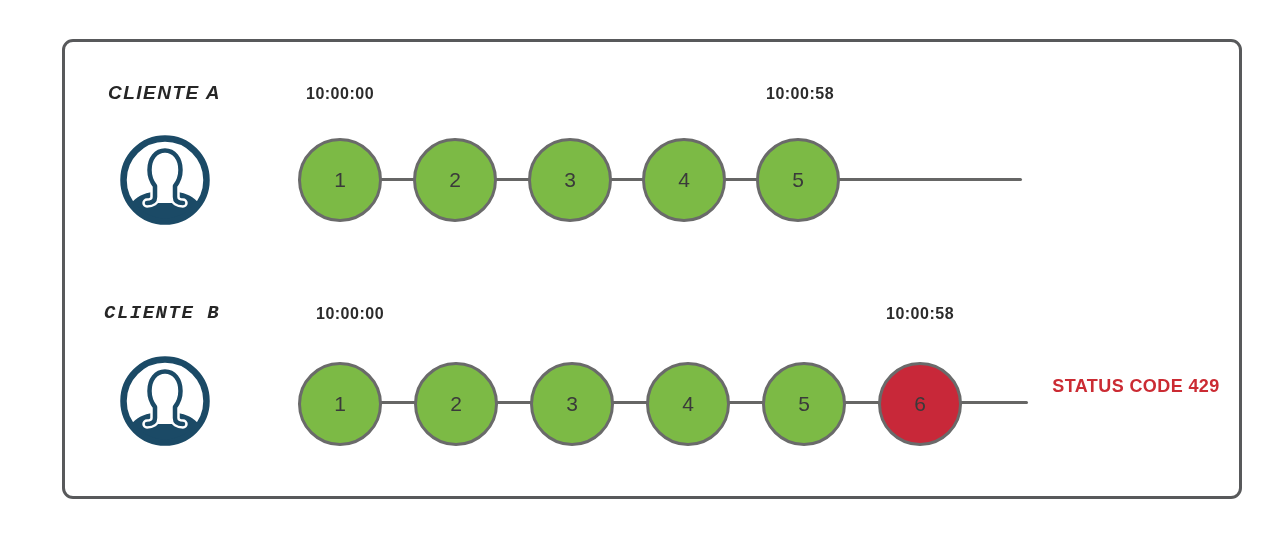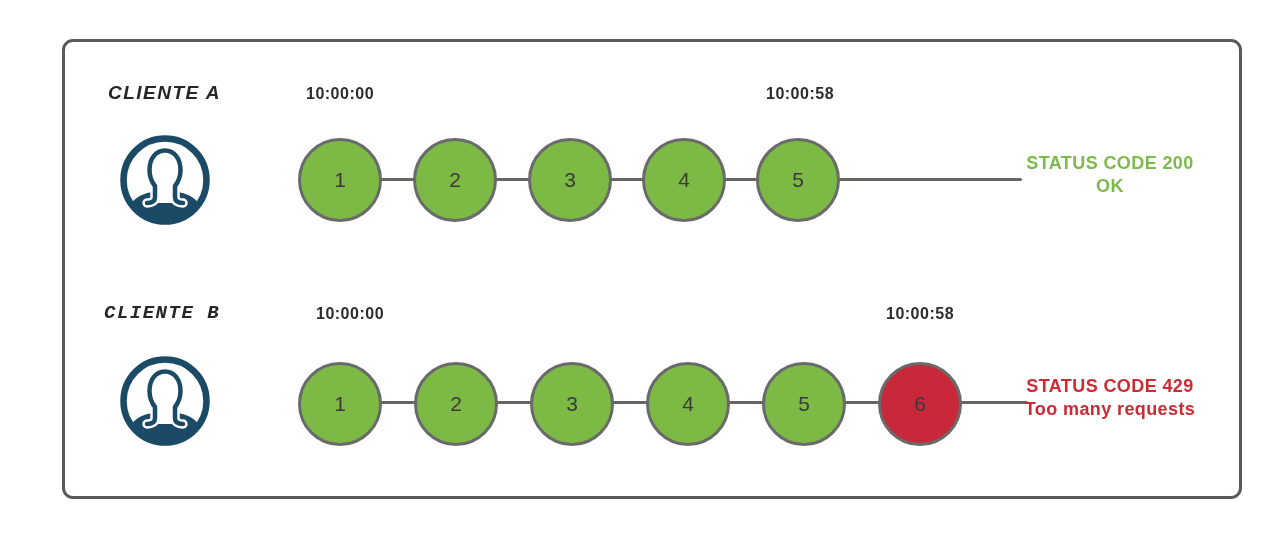--- a/index.html
+++ b/index.html
@@ -26,21 +26,21 @@
     border:3px solid #6a6a6a;display:flex;align-items:center;justify-content:center;
     font-size:21px;color:#3a3a3a;
   }
   .req.success{background:#7cba45;}
   .req.error{background:#c82839;}
   .status{
     position:absolute;width:176px;text-align:center;font-weight:bold;font-size:18px;
     letter-spacing:0.4px;line-height:23px;white-space:nowrap;
   }
   .status.success{color:#7cba4b;}
-  .status.error{color:#cb2b33;}
+  .status.error{color:#cb2b33;margin-left:26px;}
   .status span{display:block;}
 </style>
 </head>
 <body>
 
 <div class="canvas">
   <div class="frame"></div>
 
   <div class="client-label" style="left:108px;top:82px;">CLIENTE A</div>
 
@@ -72,24 +72,20 @@
   <div class="req success" style="left:528px;top:138px;">
     <span>3</span>
   </div>
   <div class="req success" style="left:642px;top:138px;">
     <span>4</span>
   </div>
   <div class="req success" style="left:756px;top:138px;">
     <span>5</span>
   </div>
 
-  <div class="status success" style="left:1022px;top:152px;">
-    <span>STATUS CODE 200</span>
-    <span>OK</span>
-  </div>
 
   <div class="client-label" style="left:104px;top:302px;font-family:Liberation Mono, monospace;">CLIENTE B</div>
 
   <div class="timestamp" style="left:350px;top:305px;">10:00:00</div>
   <div class="timestamp" style="left:920px;top:305px;">10:00:58</div>
 
   <svg class="avatar" style="left:117px;top:353px;" viewBox="0 0 96 96">
     <defs>
         <clipPath id="clipB">
           <circle cx="48" cy="48" r="41.5"></circle>
@@ -119,15 +115,14 @@
   </div>
   <div class="req success" style="left:762px;top:362px;">
     <span>5</span>
   </div>
   <div class="req error" style="left:878px;top:362px;">
     <span>6</span>
   </div>
 
   <div class="status error" style="left:1022px;top:375px;">
     <span>STATUS CODE 429</span>
-    <span>Too many requests</span>
   </div>
 </div>
 
 </body></html>

